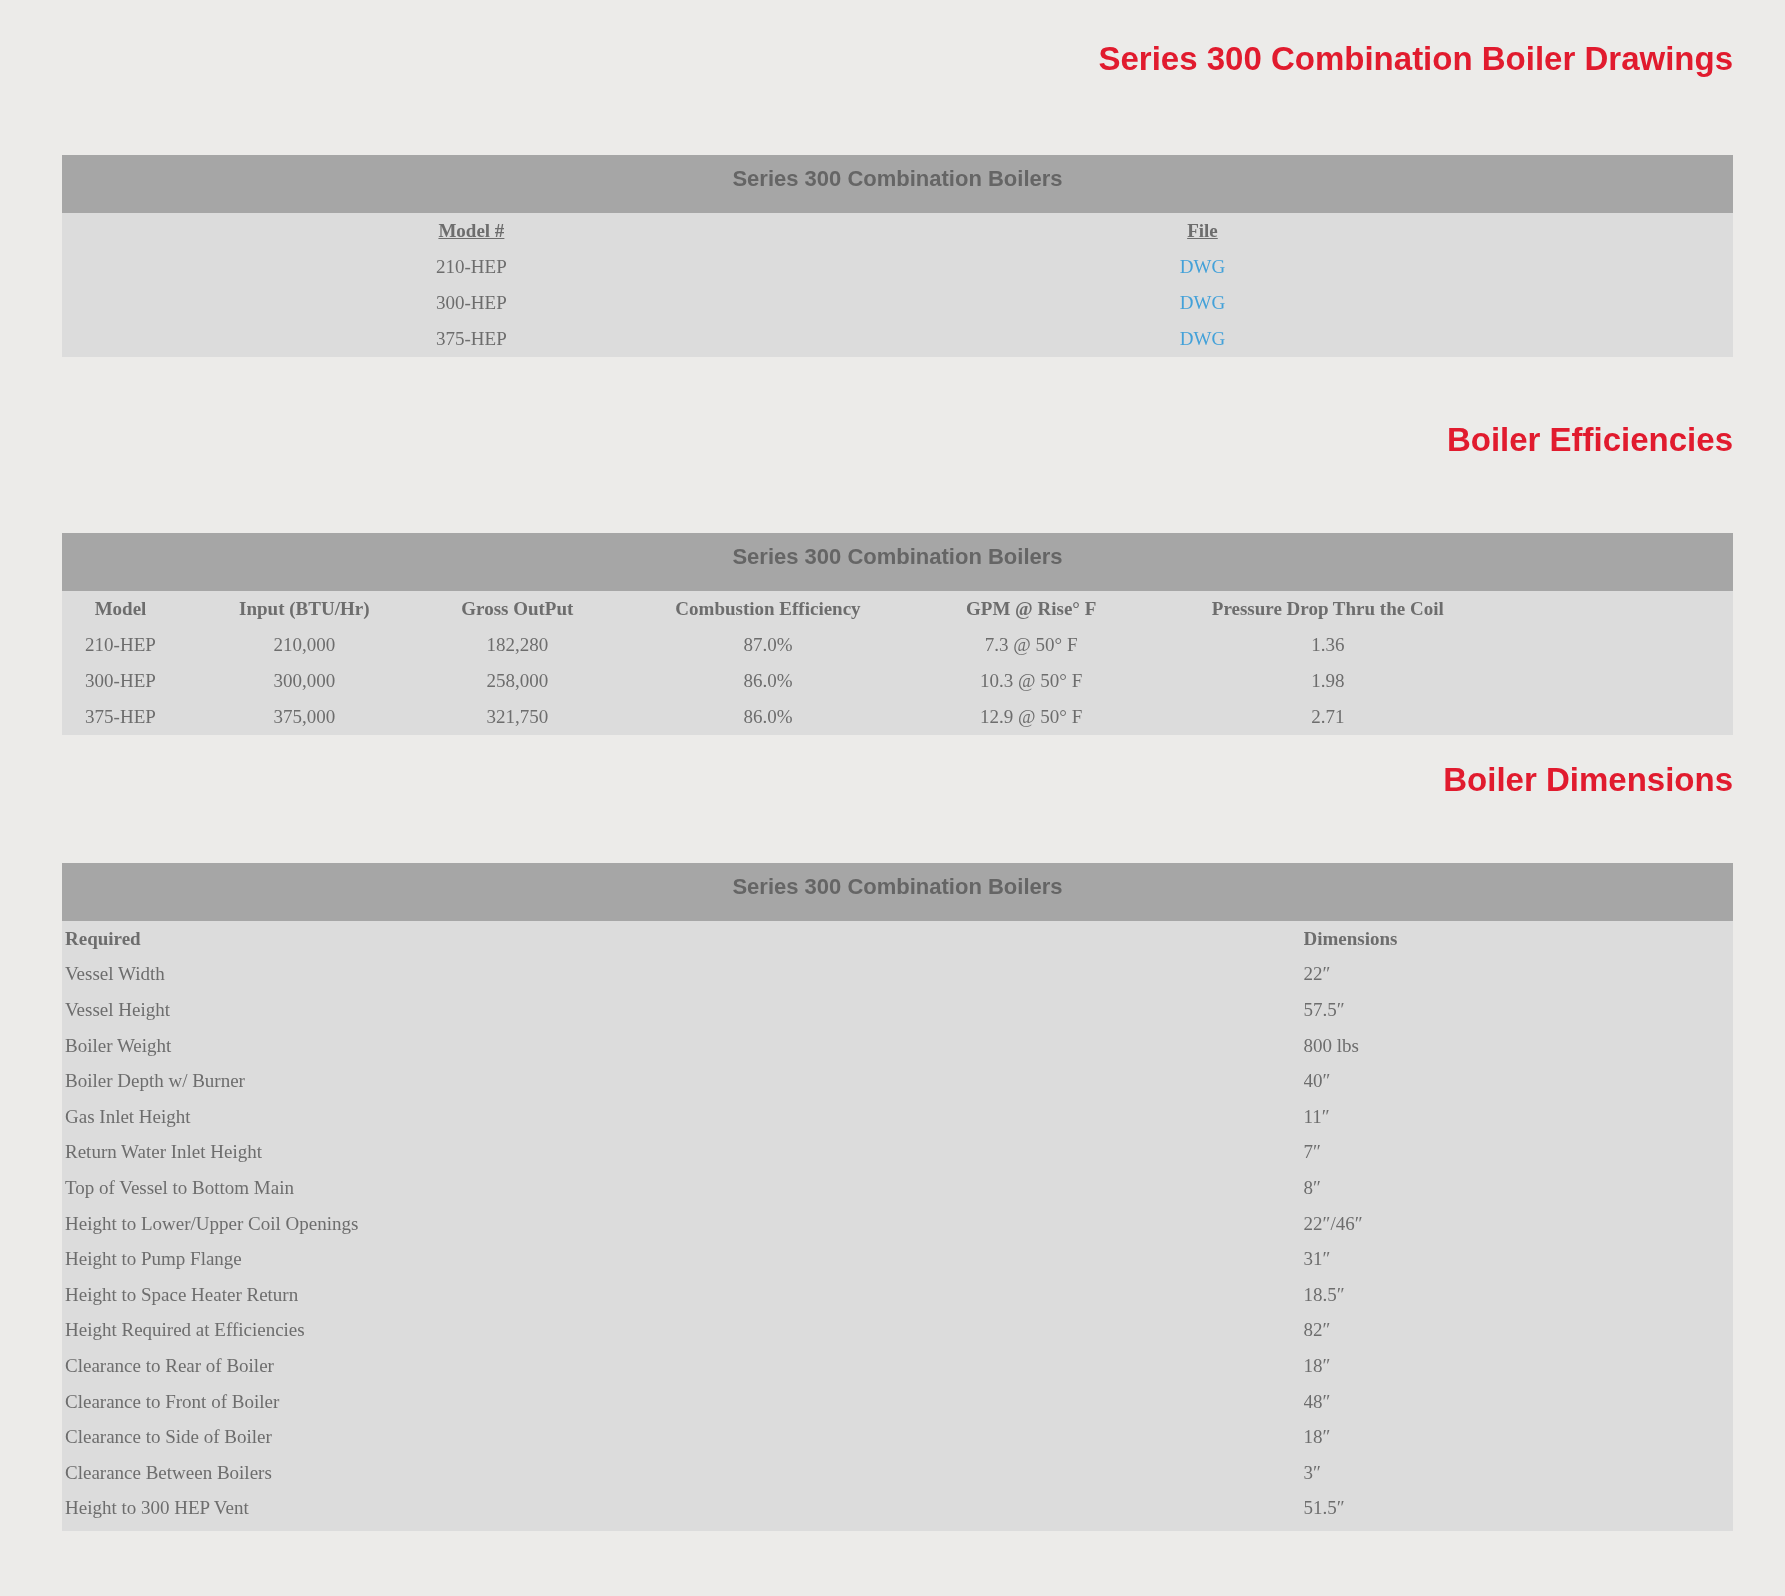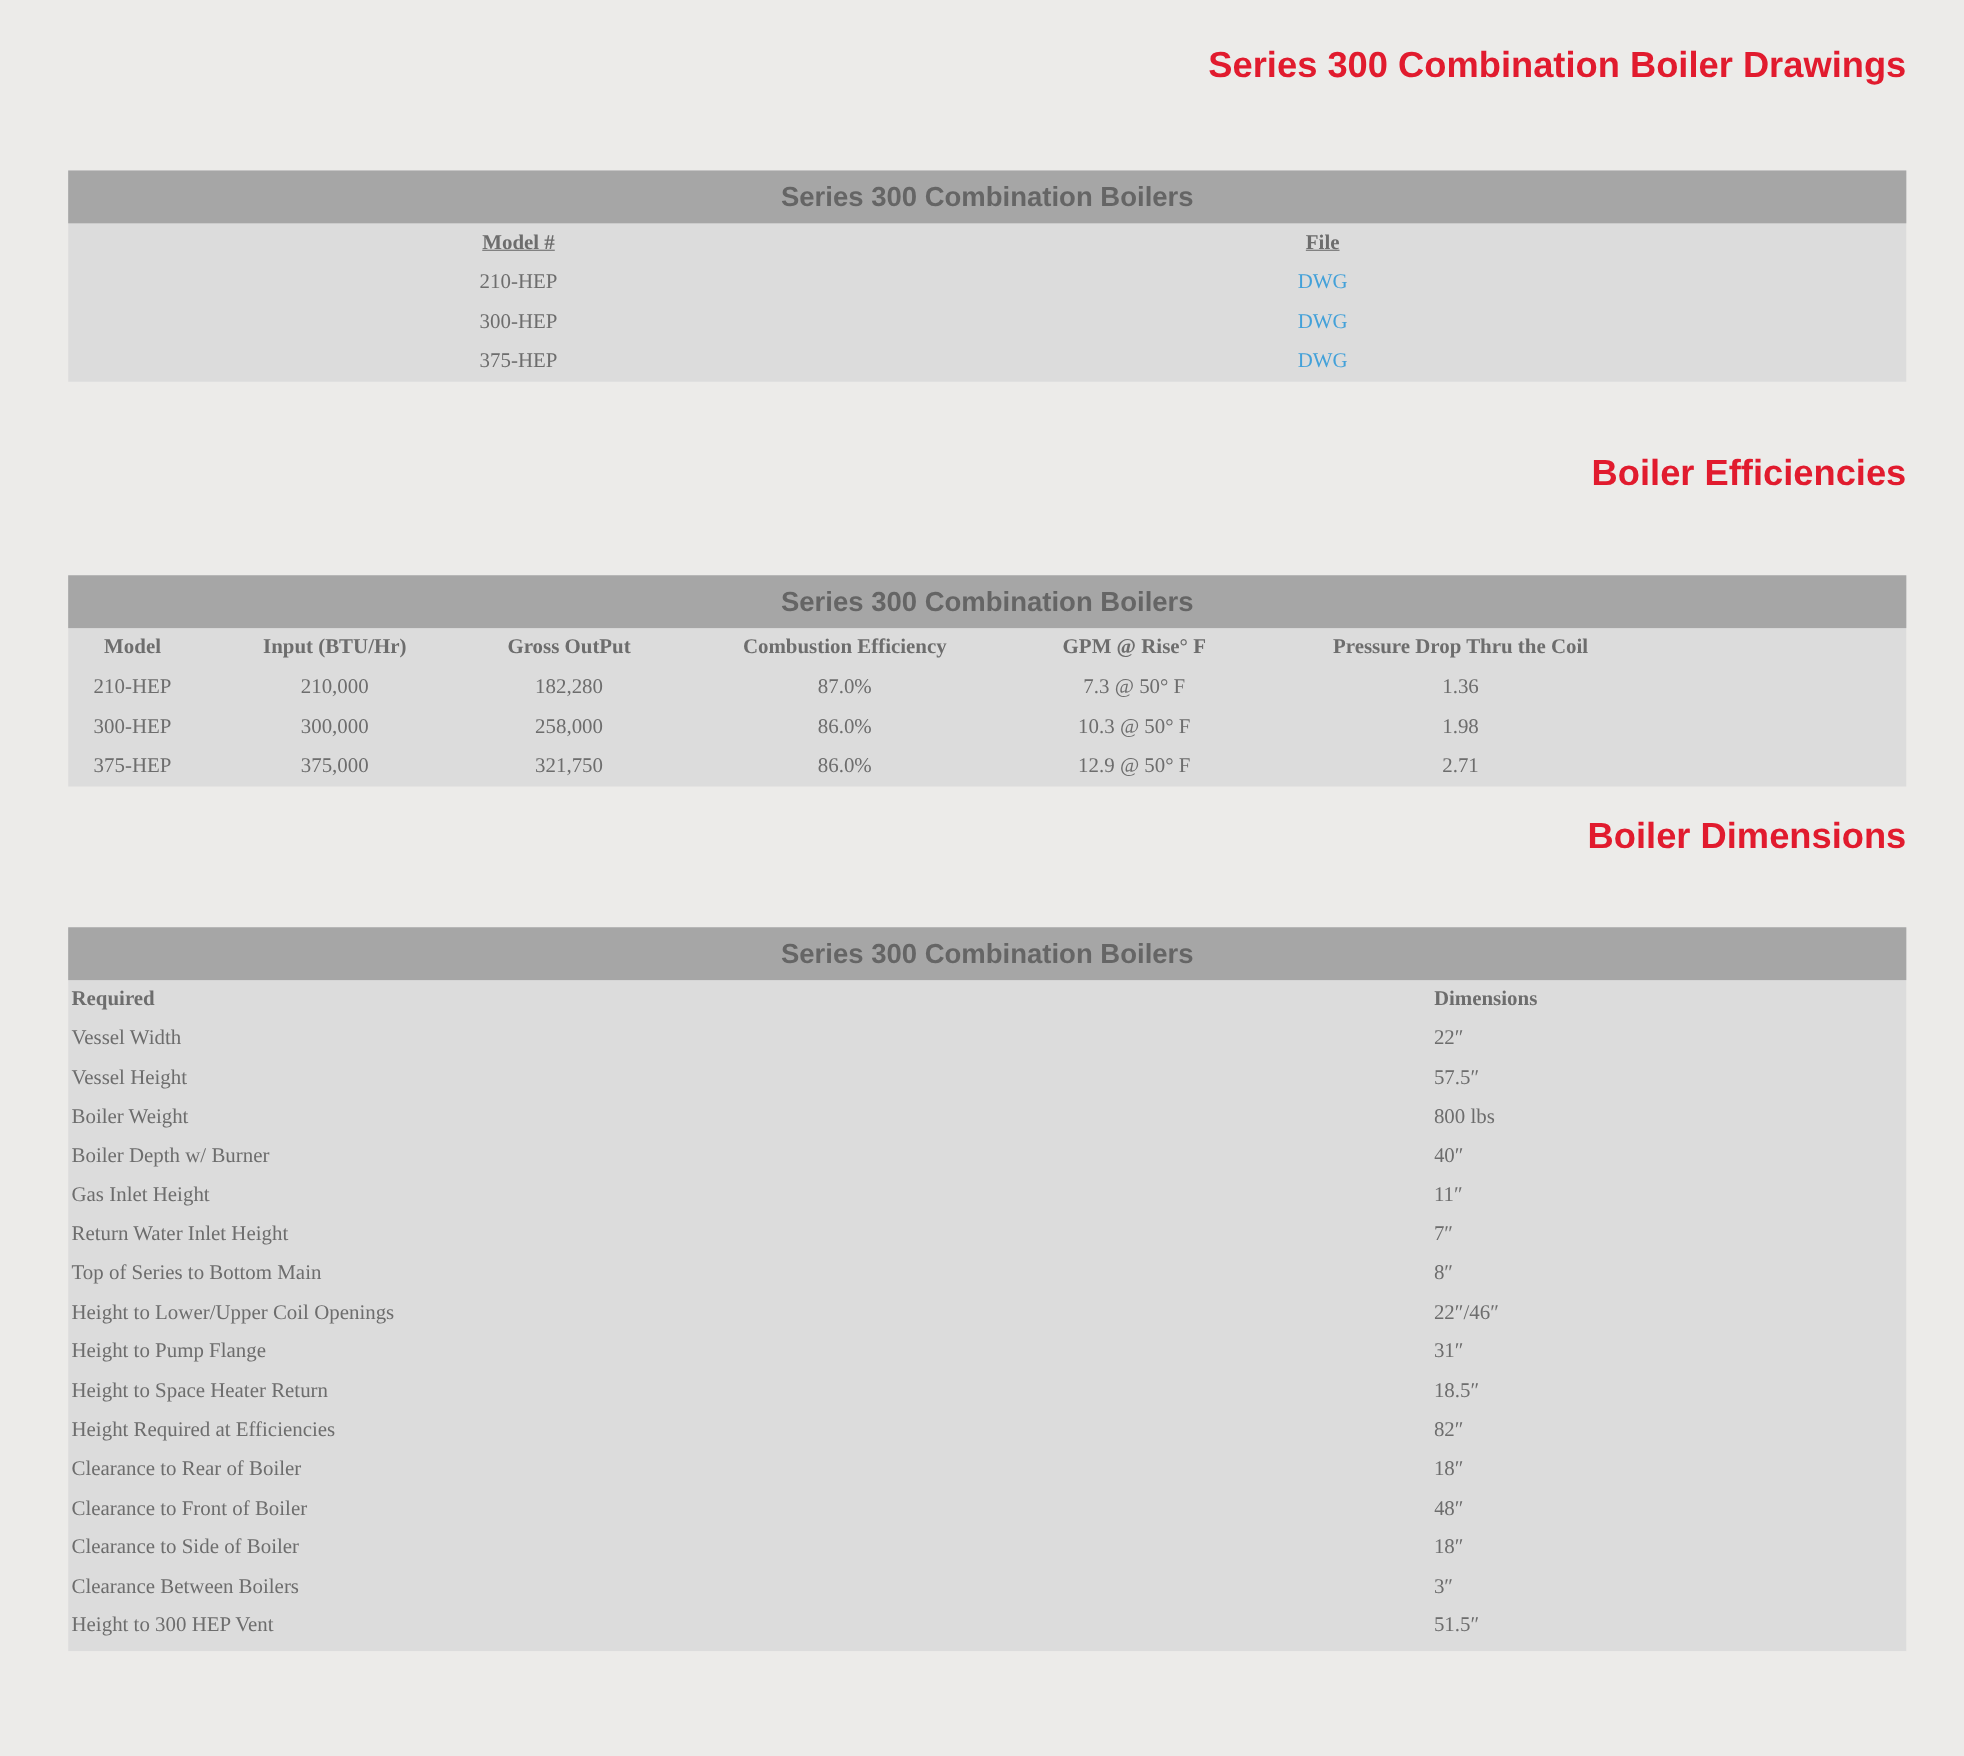--- a/index.html
+++ b/index.html
@@ -24,22 +24,22 @@
     font-size:33px;font-weight:bold;line-height:1;
   }
   h1{padding-top:42px;}
   .h-eff{margin-top:66px;}
   .h-dim{margin-top:28px;}
   .tbl{background:var(--body-bg);}
   .tbl-1{margin-top:80px;}
   .tbl-2{margin-top:77px;}
   .tbl-3{margin-top:67px;padding-bottom:5px;}
   .tbl-caption{
-    height:48px;line-height:48px;background:var(--bar-bg);
-    text-align:center;font-weight:bold;font-size:25px;color:var(--bar-text);
+    height:58px;line-height:48px;background:var(--bar-bg);
+    text-align:center;font-weight:bold;font-size:22px;color:var(--bar-text);
   }
   table{width:100%;border-collapse:collapse;table-layout:fixed;}
   td,th{
     padding:0;font-size:19px;color:var(--text-gray);
     font-weight:normal;text-align:center;vertical-align:middle;
     overflow:hidden;white-space:nowrap;
   }
   tr{height:36px;font-family:Liberation Serif, serif;}
   .tbl-3 tr{height:35.6px;}
   th{font-weight:bold;}
@@ -175,21 +175,21 @@
       </tr>
       <tr>
         <td class="left pad-l">Gas Inlet Height</td>
         <td class="left">11″</td>
       </tr>
       <tr>
         <td class="left pad-l">Return Water Inlet Height</td>
         <td class="left">7″</td>
       </tr>
       <tr>
-        <td class="left pad-l">Top of Series to Bottom Main</td>
+        <td class="left pad-l">Top of Vessel to Bottom Main</td>
         <td class="left">8″</td>
       </tr>
       <tr>
         <td class="left pad-l">Height to Lower/Upper Coil Openings</td>
         <td class="left">22″/46″</td>
       </tr>
       <tr>
         <td class="left pad-l">Height to Pump Flange</td>
         <td class="left">31″</td>
       </tr>

